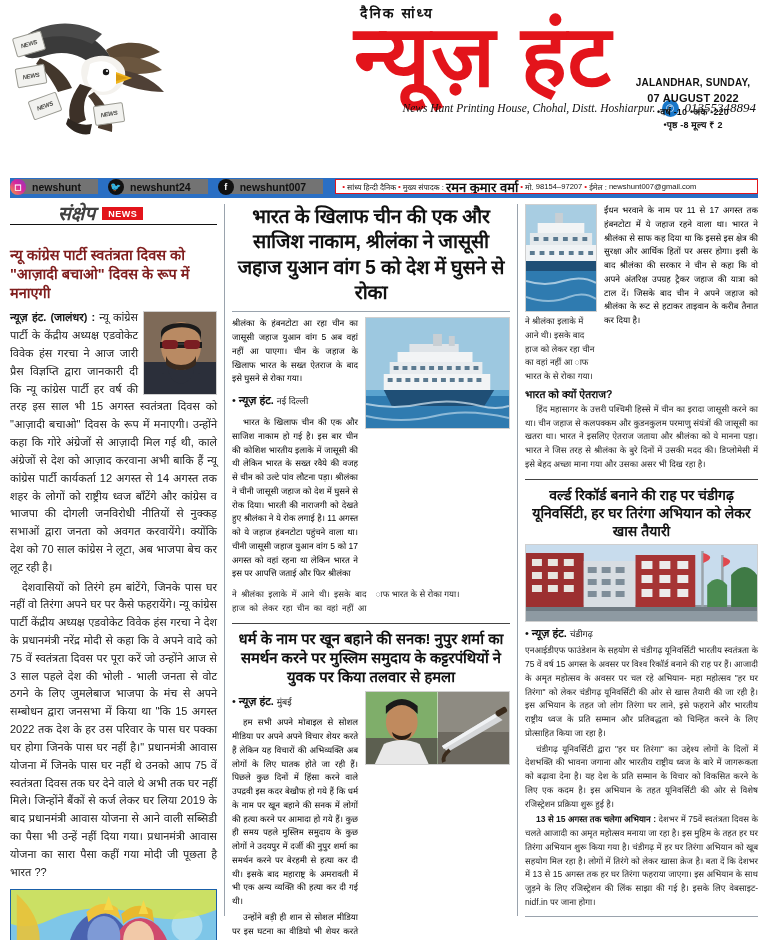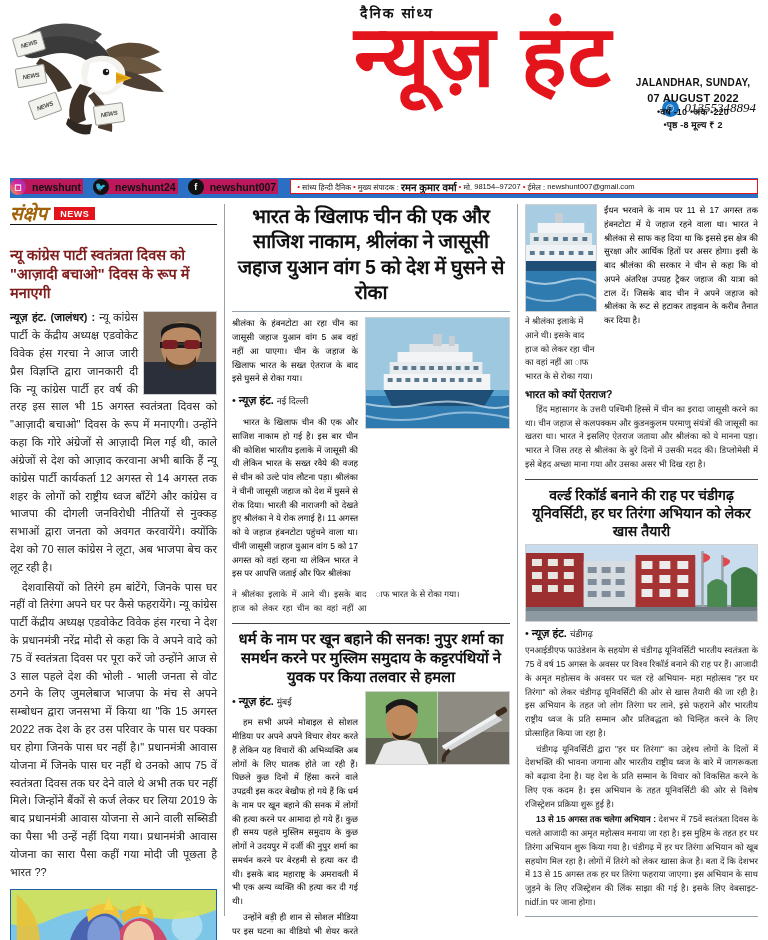--- a/index.html
+++ b/index.html
@@ -112,25 +112,25 @@
   .social-strip {
     height: 17px;
     background: #2a6fc4;
     display: flex;
     align-items: center;
     margin-top: 2px;
     position: relative;
   }
   .soc-group { display: flex; align-items: center; height: 17px; }
   .soc-pill {
-    background: #be185d;
+    background: #737373;
     height: 15px;
     display: flex;
     align-items: center;
-    padding: 0 2px 0 18px;
+    padding: 0 17px 0 18px;
     margin-left: -12px;
     font-size: 10.5px;
     font-weight: bold;
     color: #111;
   }
   .soc-icon {
     width: 16px; height: 16px; border-radius: 50%;
     display: flex; align-items: center; justify-content: center;
     color: #fff; font-size: 9px; font-weight: bold;
     position: relative; z-index: 2; flex: 0 0 16px;
@@ -145,21 +145,21 @@
     height: 15px;
     background: #fff;
     border: 1.5px solid #e3141b;
     display: flex; align-items: center;
     padding: 0 4px;
     font-size: 7.6px;
     color: #111;
     white-space: nowrap;
     overflow: hidden;
   }
-  .editorial-bar b { font-size: 10px; }
+  .editorial-bar b { font-size: 13px; }
   .red-dot { color: #e3141b; margin: 0 2px; font-size: 8px; }
   .rule-thick { height: 3px; background: #2a6fc4; }
 
   
   .content {
     display: flex;
     margin-top: 6px;
     height: 712px;
   }
   .col-left  { width: 214px; flex: 0 0 214px; padding-right: 7px; }
@@ -168,21 +168,21 @@
 
   
   .sankshep-row {
     display: flex; align-items: center; gap: 7px;
     border-bottom: 1.5px solid #111;
     padding-bottom: 1px;
   }
   .sankshep {
     font-family: "Liberation Serif", serif;
     font-size: 19px; font-weight: bold; font-style: italic;
-    color: #a16207; line-height: 1;
+    color: #404040; line-height: 1; margin-left: 48px;
   }
   .news-tag {
     background: #e3141b; color: #fff;
     font-size: 9px; font-weight: bold;
     padding: 1.5px 6px; letter-spacing: 0.5px;
   }
 
   .lead-head {
     font-size: 14.5px;
     font-weight: bold;
@@ -354,20 +354,21 @@
       <div class="money-note mn1">NEWS</div>
       <div class="money-note mn2">NEWS</div>
       <div class="money-note mn3">NEWS</div>
       <div class="money-note mn4">NEWS</div>
     </div>
 
     <div class="title-block">
       <div class="kicker">दैनिक  सांध्य</div>
       <div class="logo-main">न्यूज़ हंट</div>
       <div class="imprint">
+        <span>News Hunt Printing House, Chohal, Distt. Hoshiarpur.</span>
         <span class="phone-badge">✆</span>
         <span class="phone-num">01355348894</span>
       </div>
       <div class="dateblock">
         <div class="dl1">JALANDHAR, SUNDAY,</div>
         <div class="dl2">07 AUGUST 2022</div>
         <div class="dl3">•वर्ष -10   •अंक -220</div>
         <div class="dl4">•पृष्ठ -8 मूल्य ₹ 2</div>
       </div>
     </div>

